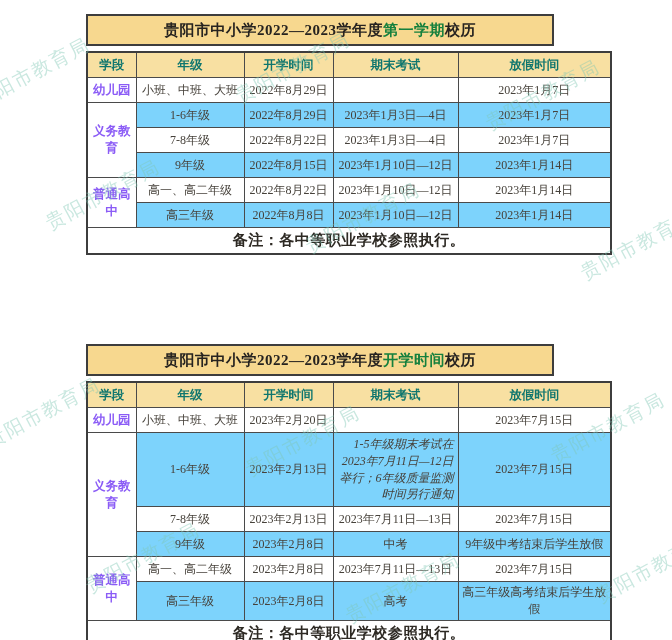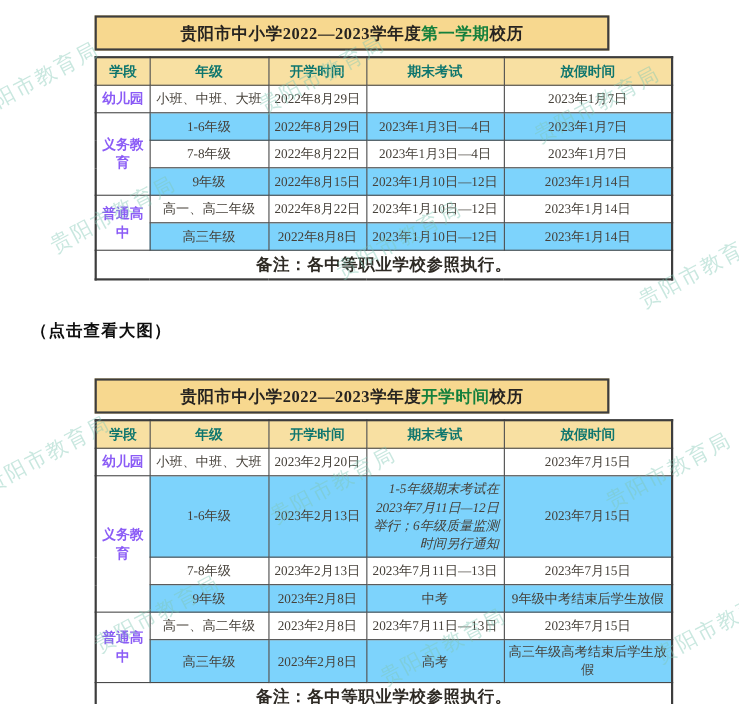--- a/index.html
+++ b/index.html
@@ -132,21 +132,20 @@
           <td>2023年1月10日—12日</td>
           <td>2023年1月14日</td>
         </tr>
         <tr class="row-note">
           <td colspan="5">备注：各中等职业学校参照执行。</td>
         </tr>
       </tbody>
     </table>
   </section>
 
-  <div class="caption">（点击查看大图）</div>
 
   <section class="cal" id="cal2">
     <div class="title-bar">
       <span>贵阳市中小学2022—2023学年度</span>
         <span class="red">开学时间</span>
         <span>校历</span>
     </div>
     <table>
       <colgroup>
           <col class="c1">

